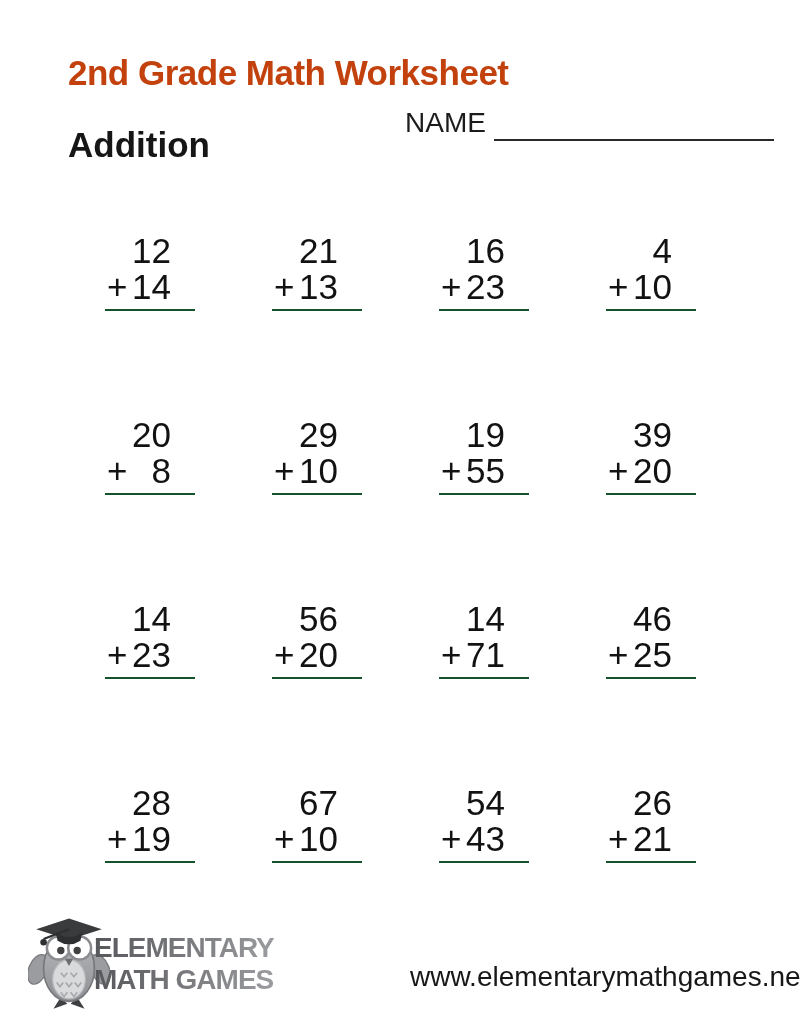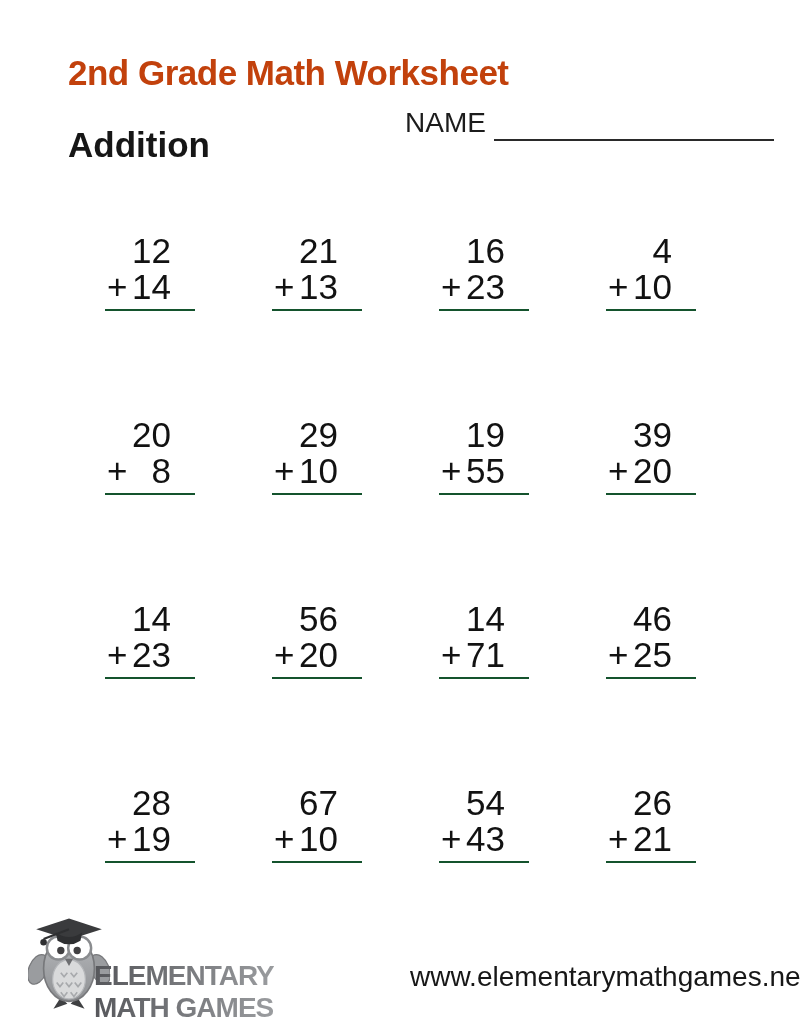--- a/index.html
+++ b/index.html
@@ -77,21 +77,20 @@
     position: absolute; left: 66px; top: 22px;
     font-weight: bold;
     font-size: 28px; line-height: 32px;
     letter-spacing: -1px;
     background: linear-gradient(100deg, #55565a 0%, #9b9da0 100%);
     -webkit-background-clip: text;
     background-clip: text;
     -webkit-text-fill-color: transparent;
     color: #78797c; 
     white-space: nowrap;
-    margin-top: 28px;
   }
   .website {
     position: absolute; left: 410px; top: 960px;
     font-size: 28px; line-height: 34px;
     color: #171717;
   }
 </style>
 </head>
 <body>
 

